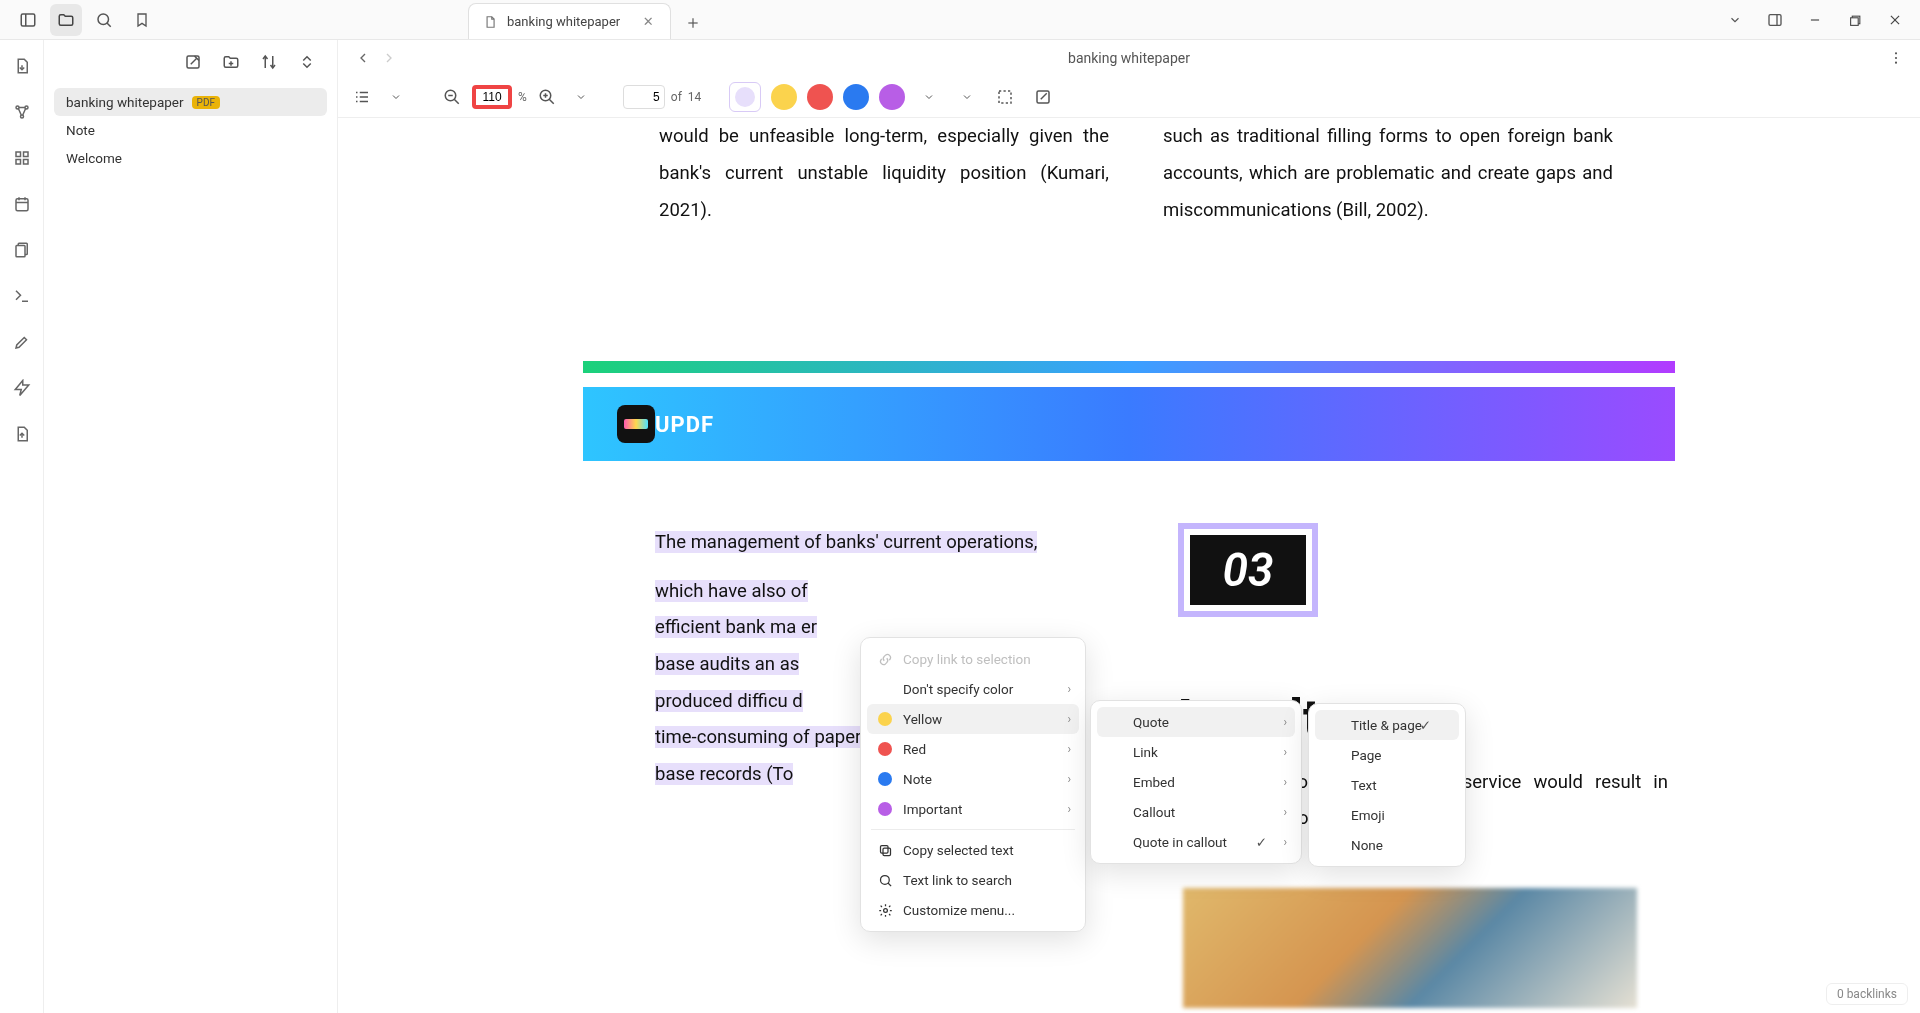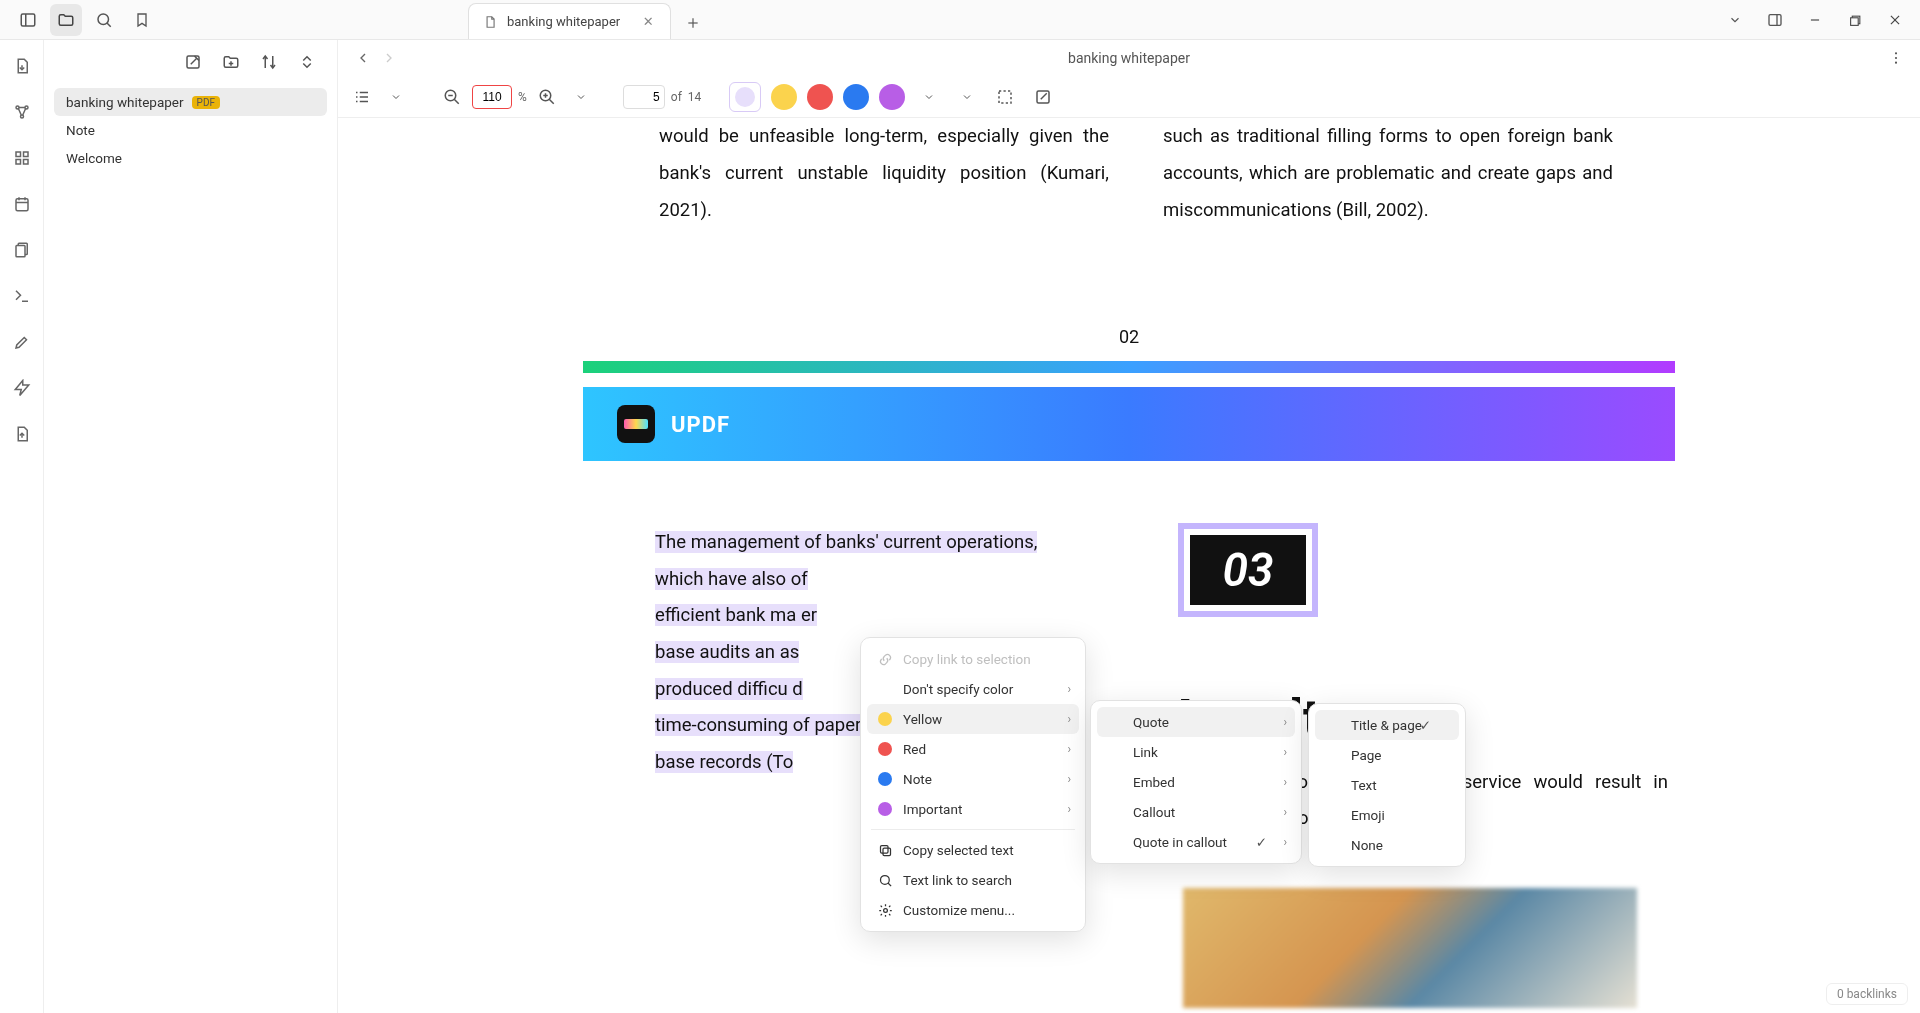--- a/index.html
+++ b/index.html
@@ -151,21 +151,21 @@
   height: 42px;
   border-bottom: 1px solid #eee;
   display:flex; align-items:center;
   padding: 0 10px;
   gap: 10px;
 }
 .tool-group { display:flex; align-items:center; gap:6px; }
 .tool-btn { width:28px; height:28px; display:flex; align-items:center; justify-content:center; cursor:pointer; color:#555;}
 .zoom-input {
   width: 40px; height:24px; text-align:center;
-  border:1px solid #ef4444; border-radius:4px; font-size:12px;
+  border:4px solid #ef4444; border-radius:4px; font-size:12px;
 }
 .page-input {
   width: 42px; height:24px; text-align:right;
   border:1px solid #ddd; border-radius:4px; font-size:12px; padding-right:4px;
 }
 .zoom-pct { font-size:12px; color:#666; }
 .color-swatch {
   width:26px; height:26px; border-radius:50%;
   cursor:pointer;
 }
@@ -193,21 +193,21 @@
   text-align: justify;
 }
 .col-left { left: 76px; width: 450px; top: 0; }
 .col-right { left: 580px; width: 450px; top: 0; }
 .page-num { position:absolute; top:208px; left:0; right:0; text-align:center; font-size:18px; color:#111; }
 .gradient-bar { position:absolute; top:243px; left:0; width:100%; height:12px; background:linear-gradient(90deg,#1bd17a,#3aa0ff,#b23bff);}
 .updf-band {
   position:absolute; top:269px; left:0; width:100%;
   height: 74px;
   background: linear-gradient(90deg,#2ec5ff,#3a7bff,#9a4bff);
-  display:flex; align-items:center; padding-left:34px; gap:16px;
+  display:flex; align-items:center; padding-left:34px; gap:0;
 }
 .updf-logo {
   width:38px; height:38px; background:#111; border-radius:8px;
   display:flex; align-items:center; justify-content:center;
 }
 .updf-logo-inner { width:24px; height:10px; background:linear-gradient(90deg,#ff5ab0,#ffd84d,#4de0ff); border-radius:2px;}
 .updf-text { color:#fff; font-weight:700; font-size:22px; letter-spacing:1px;}
 .section-badge {
   position:absolute; top:405px; left:595px;
   width:140px; height:94px;
@@ -565,31 +565,30 @@
               <path d="M9 15l8-8"></path>
             </svg>
           </div>
       </div>
     </div>
 
     <div class="page-canvas">
       <div class="page-inner">
         <div class="doc-col col-left">would be unfeasible long-term, especially given the bank's current unstable liquidity position (Kumari, 2021).</div>
         <div class="doc-col col-right">such as traditional filling forms to open foreign bank accounts, which are problematic and create gaps and miscommunications (Bill, 2002).</div>
-        <div class="page-num">02</div>
         <div class="gradient-bar"></div>
         <div class="updf-band">
           <div class="updf-logo">
               <div class="updf-logo-inner"></div>
             </div>
           <div class="updf-text">UPDF</div>
         </div>
 
         <div class="highlight-block" id="hl-block">
-            <div style="margin-bottom: 0px;"><span class="hl">The management of banks' current operations,</span></div>
+            <div style="margin-bottom: 12px;"><span class="hl">The management of banks' current operations,</span></div>
             <div style="margin-bottom: 0px;"><span class="hl">which have also                                                     of</span></div>
             <div style="margin-bottom: 0px;"><span class="hl">efficient bank ma                                                         er</span></div>
             <div style="margin-bottom: 0px;"><span class="hl">base audits an                                                          as</span></div>
             <div style="margin-bottom: 0px;"><span class="hl">produced difficu                                                        d</span></div>
             <div style="margin-bottom: 0px;"><span class="hl">time-consuming                                             of paper</span></div>
             <div style="margin-bottom: 0px;"><span class="hl">base records (To</span></div>
           </div>
 
         <div class="section-badge">
           <div class="section-badge-inner">03</div>

